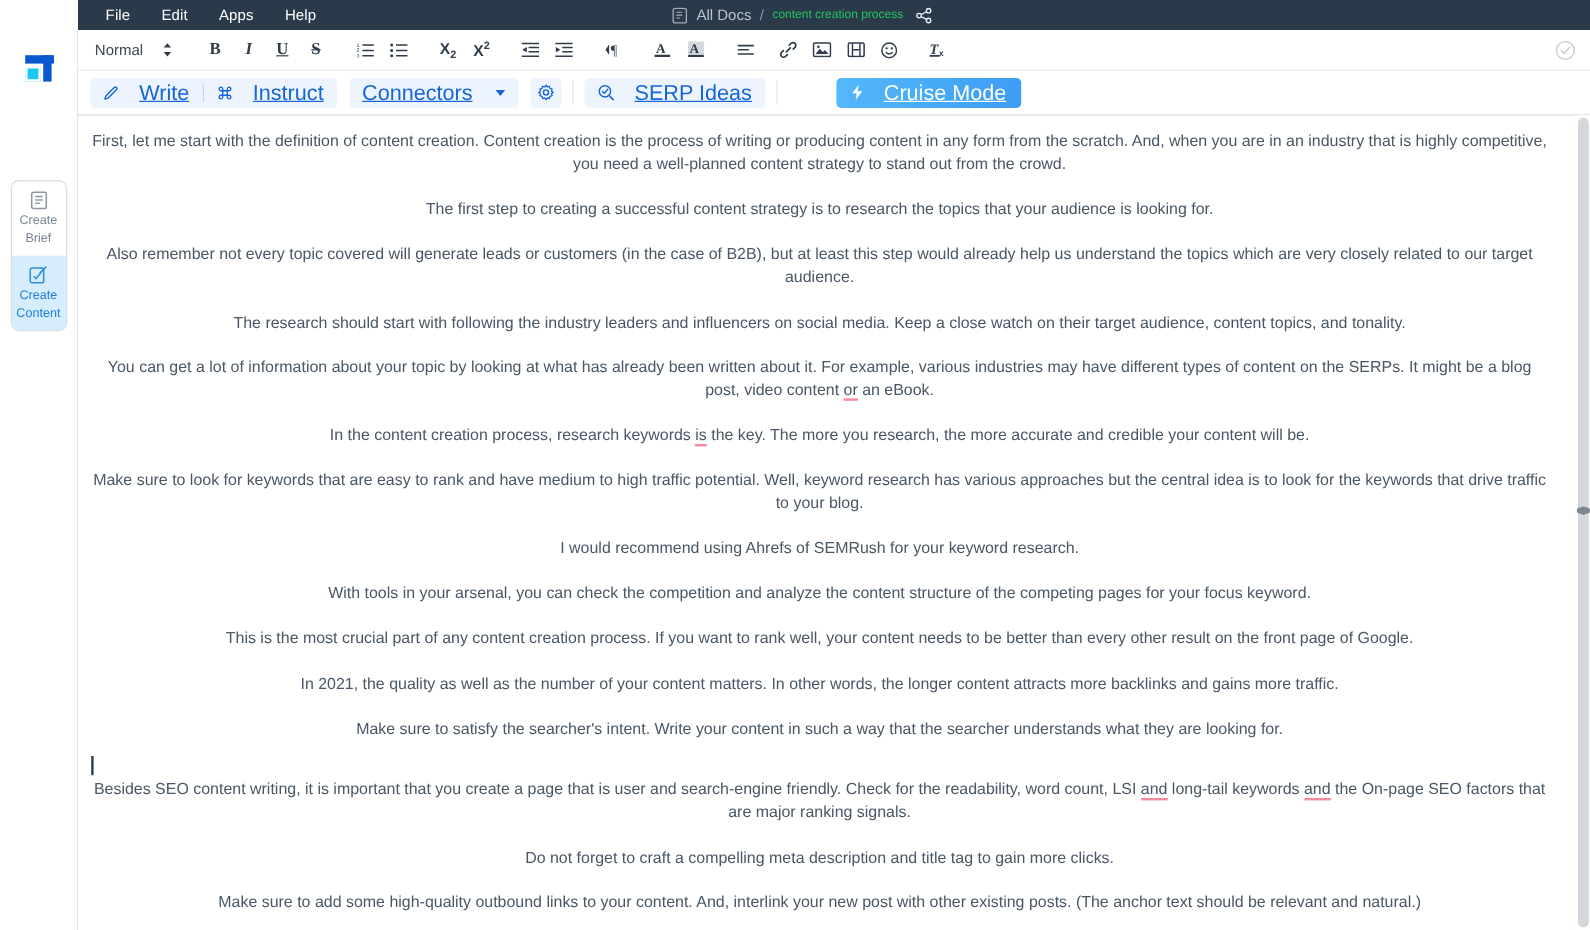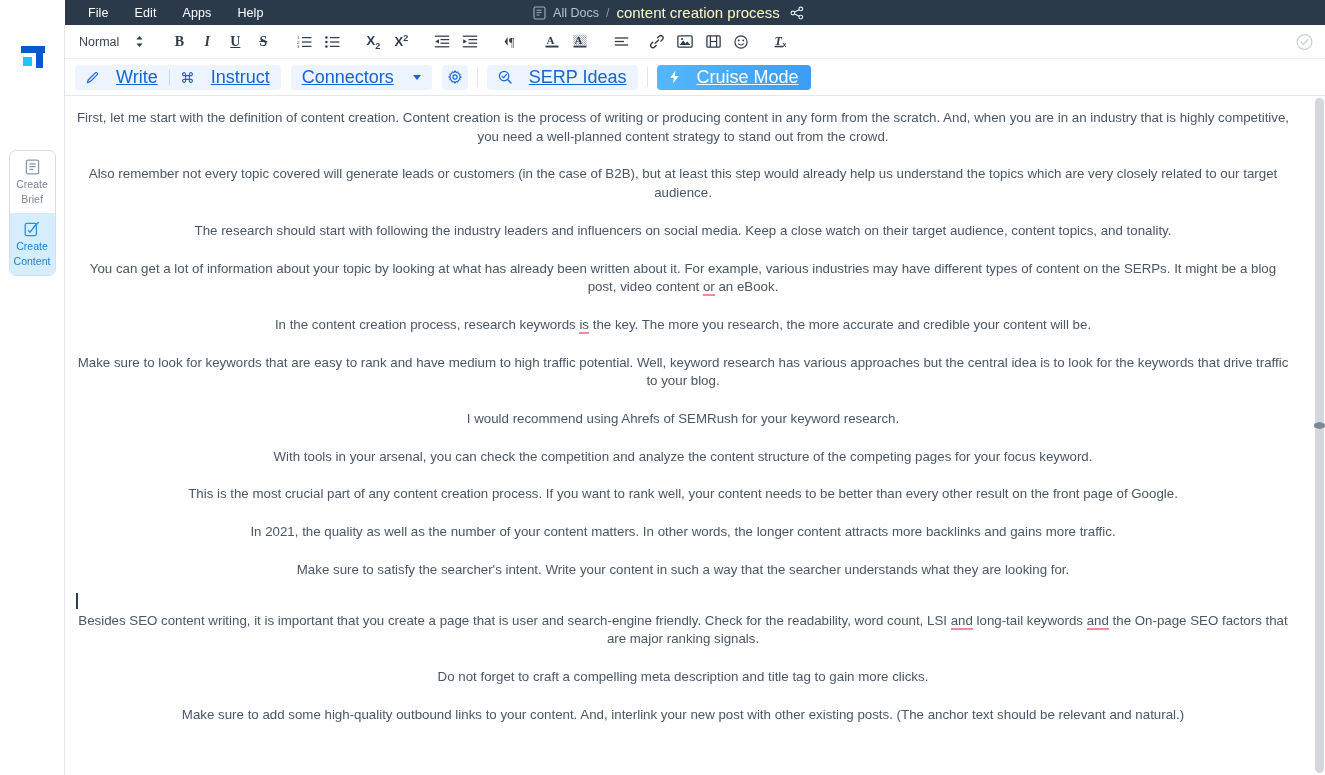--- a/index.html
+++ b/index.html
@@ -52,22 +52,22 @@
   }
   .topbar-center > * { pointer-events: auto; }
   .doc-icon { display: flex; align-items: center; opacity: .85; }
   .alldocs {
     color: #b9c2cc;
     font-size: 12.5px;
     white-space: nowrap;
   }
   .crumb-sep { color: #8c97a3; font-size: 12.5px; }
   .doc-title {
-    color: #fef9c3;
-    font-size: 15px;
+    color: #22c55e;
+    font-size: 10px;
     white-space: nowrap;
   }
   .share-icon { display: flex; align-items: center; margin-left: 3px; }
 
   
   .frame { display: flex; flex: 1 1 auto; min-height: 0; }
 
   
   .rail {
     width: 65px;
@@ -205,20 +205,21 @@
     width: 26px; height: 25px;
     background: #eef4fe; border-radius: 4px;
     display: flex; align-items: center; justify-content: center;
     cursor: pointer; color: #1565d8;
   }
   .pill.cruise {
     background: linear-gradient(95deg,#55b8fb 0%, #46a9f7 55%, #3f9cf5 100%);
     color: #ffffff;
     font-weight: 500;
     padding: 0 12px;
+    margin-left: 40px;
   }
   .caret {
     width: 0; height: 0;
     border-left: 4.5px solid transparent;
     border-right: 4.5px solid transparent;
     border-top: 5.5px solid #1565d8;
     margin-left: 2px;
   }
 
   
@@ -605,20 +606,21 @@
           </span>
           <span>Cruise Mode</span>
         </div>
       </div>
 
       <div class="doc-wrap">
         <div class="doc-scroll">
           <div class="doc">
 
             <p>First, let me start with the definition of content creation. Content creation is the process of writing or producing content in any form from the scratch. And, when you are in an industry that is highly competitive, you need a well-planned content strategy to stand out from the crowd.</p>
+            <p>The first step to creating a successful content strategy is to research the topics that your audience is looking for.</p>
             <p>Also remember not every topic covered will generate leads or customers (in the case of B2B), but at least this step would already help us understand the topics which are very closely related to our target audience.</p>
             <p>The research should start with following the industry leaders and influencers on social media. Keep a close watch on their target audience, content topics, and tonality.</p>
 
             <p><span>You can get a lot of information about your topic by looking at what has already been written about it. For example, various industries may have different types of content on the SERPs. It might be a blog post, video content </span><span class="sugg">or</span><span> an eBook.</span></p>
 
             <p><span>In the content creation process, research keywords </span><span class="sugg">is</span><span> the key. The more you research, the more accurate and credible your content will be.</span></p>
 
             <p>Make sure to look for keywords that are easy to rank and have medium to high traffic potential. Well, keyword research has various approaches but the central idea is to look for the keywords that drive traffic to your blog.</p>
             <p>I would recommend using Ahrefs of SEMRush for your keyword research.</p>
             <p>With tools in your arsenal, you can check the competition and analyze the content structure of the competing pages for your focus keyword.</p>

